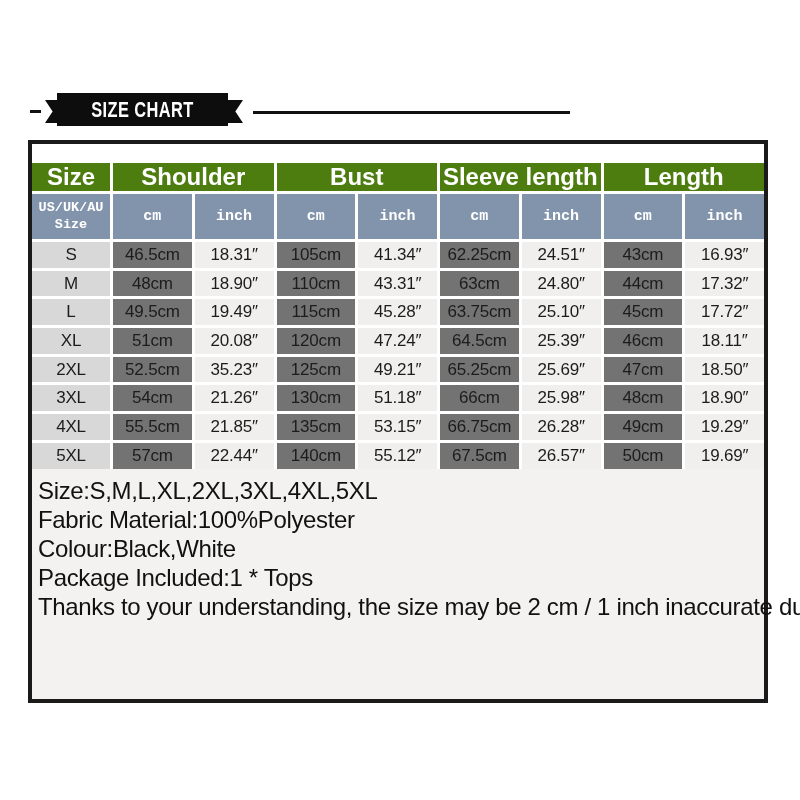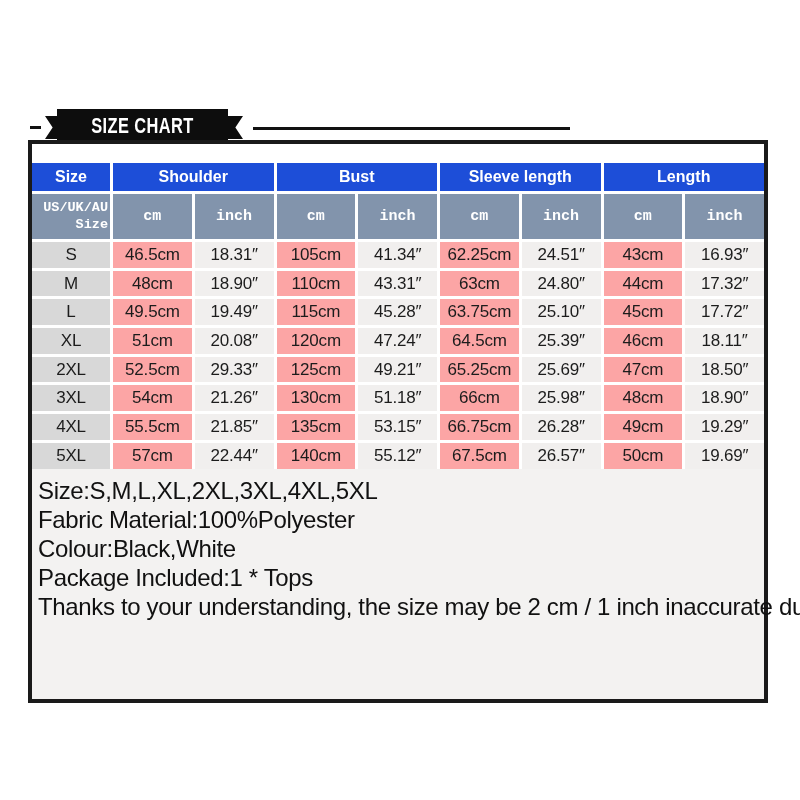--- a/index.html
+++ b/index.html
@@ -1,20 +1,20 @@
 <!DOCTYPE html>
 <html><head>
 <meta charset="utf-8">
 <style>
   html,body{margin:0;padding:0;}
   body{width:800px;height:800px;background:#ffffff;position:relative;
        font-family:"Liberation Sans",sans-serif;overflow:hidden;}
 
   
-  .ribbon{position:absolute;left:0;top:16px;width:800px;height:140px;}
+  .ribbon{position:absolute;left:0;top:0;width:800px;height:140px;}
   .dash{position:absolute;left:30px;top:110px;width:11px;height:3px;background:#111;}
   .fold{position:absolute;top:100px;width:17px;height:23px;background:#0d0d0d;}
   .fold-l{left:45px;clip-path:polygon(0 0,100% 0,100% 100%,0 100%,45% 50%);}
   .fold-r{left:226px;clip-path:polygon(0 0,100% 0,55% 50%,0 100%,0 100%,0 100%),polygon(0 0,100% 0,55% 50%,100% 100%,0 100%);
           clip-path:polygon(0 0,100% 0,55% 50%,100% 100%,0 100%);}
   .banner{position:absolute;left:57px;top:93px;width:171px;height:33px;background:#0d0d0d;
           display:flex;align-items:center;justify-content:center;}
   .banner-text{color:#fff;font-weight:700;font-size:20px;white-space:nowrap;
                transform:scale(0.82,1.1);letter-spacing:0.5px;}
   .hline{position:absolute;left:253px;top:111px;width:317px;height:3px;background:#111;}
@@ -22,34 +22,34 @@
   
   .chart-box{position:absolute;left:28px;top:140px;width:732px;height:555px;
              border:4px solid #1a1a1a;background:#ffffff;}
 
   .sct{display:grid;width:732px;
        grid-template-columns:78px repeat(8,1fr);
        grid-template-rows:47px 45px repeat(8,25.7px);
        gap:3px;background:#ffffff;}
   .sct>div{display:flex;align-items:center;justify-content:center;}
 
-  .h{background:#1d4ed8;color:#ffffff;font-weight:700;font-size:16px;grid-row:1;margin-top:19px;}
+  .h{background:#4d7c0f;color:#ffffff;font-weight:700;font-size:24px;grid-row:1;margin-top:19px;}
   .hc1{grid-column:1;}
   .hc2{grid-column:2 / span 2;}
   .hc3{grid-column:4 / span 2;}
   .hc4{grid-column:6 / span 2;}
   .hc5{grid-column:8 / span 2;}
 
   .sh{background:#8294ac;color:#ffffff;grid-row:2;
       font-family:"Liberation Mono",monospace;font-weight:700;font-size:15px;}
-  .sh-size{font-size:13.5px;line-height:1.25;text-align:right;padding:0 2px;}
+  .sh-size{font-size:13.5px;line-height:1.25;text-align:center;padding:0 2px;}
 
   .cell{font-size:17px;color:#1c1c1c;letter-spacing:-0.2px;}
   .col-size{background:#d8d8d8;}
-  .col-cm{background:#fca5a5;}
+  .col-cm{background:#737373;}
   .col-inch{background:#f1efee;}
 
   
   .notes{background:#f3f2f1;height:230px;padding:7px 0 0 6px;box-sizing:border-box;}
   .note-line{font-size:24px;color:#111;line-height:29.2px;letter-spacing:-0.35px;
              white-space:nowrap;}
 </style>
 </head>
 <body>
 
@@ -112,21 +112,21 @@
       <div class="cell col-cm">51cm</div>
       <div class="cell col-inch">20.08″</div>
       <div class="cell col-cm">120cm</div>
       <div class="cell col-inch">47.24″</div>
       <div class="cell col-cm">64.5cm</div>
       <div class="cell col-inch">25.39″</div>
       <div class="cell col-cm">46cm</div>
       <div class="cell col-inch">18.11″</div>
       <div class="cell col-size">2XL</div>
       <div class="cell col-cm">52.5cm</div>
-      <div class="cell col-inch">29.33″</div>
+      <div class="cell col-inch">35.23″</div>
       <div class="cell col-cm">125cm</div>
       <div class="cell col-inch">49.21″</div>
       <div class="cell col-cm">65.25cm</div>
       <div class="cell col-inch">25.69″</div>
       <div class="cell col-cm">47cm</div>
       <div class="cell col-inch">18.50″</div>
       <div class="cell col-size">3XL</div>
       <div class="cell col-cm">54cm</div>
       <div class="cell col-inch">21.26″</div>
       <div class="cell col-cm">130cm</div>

